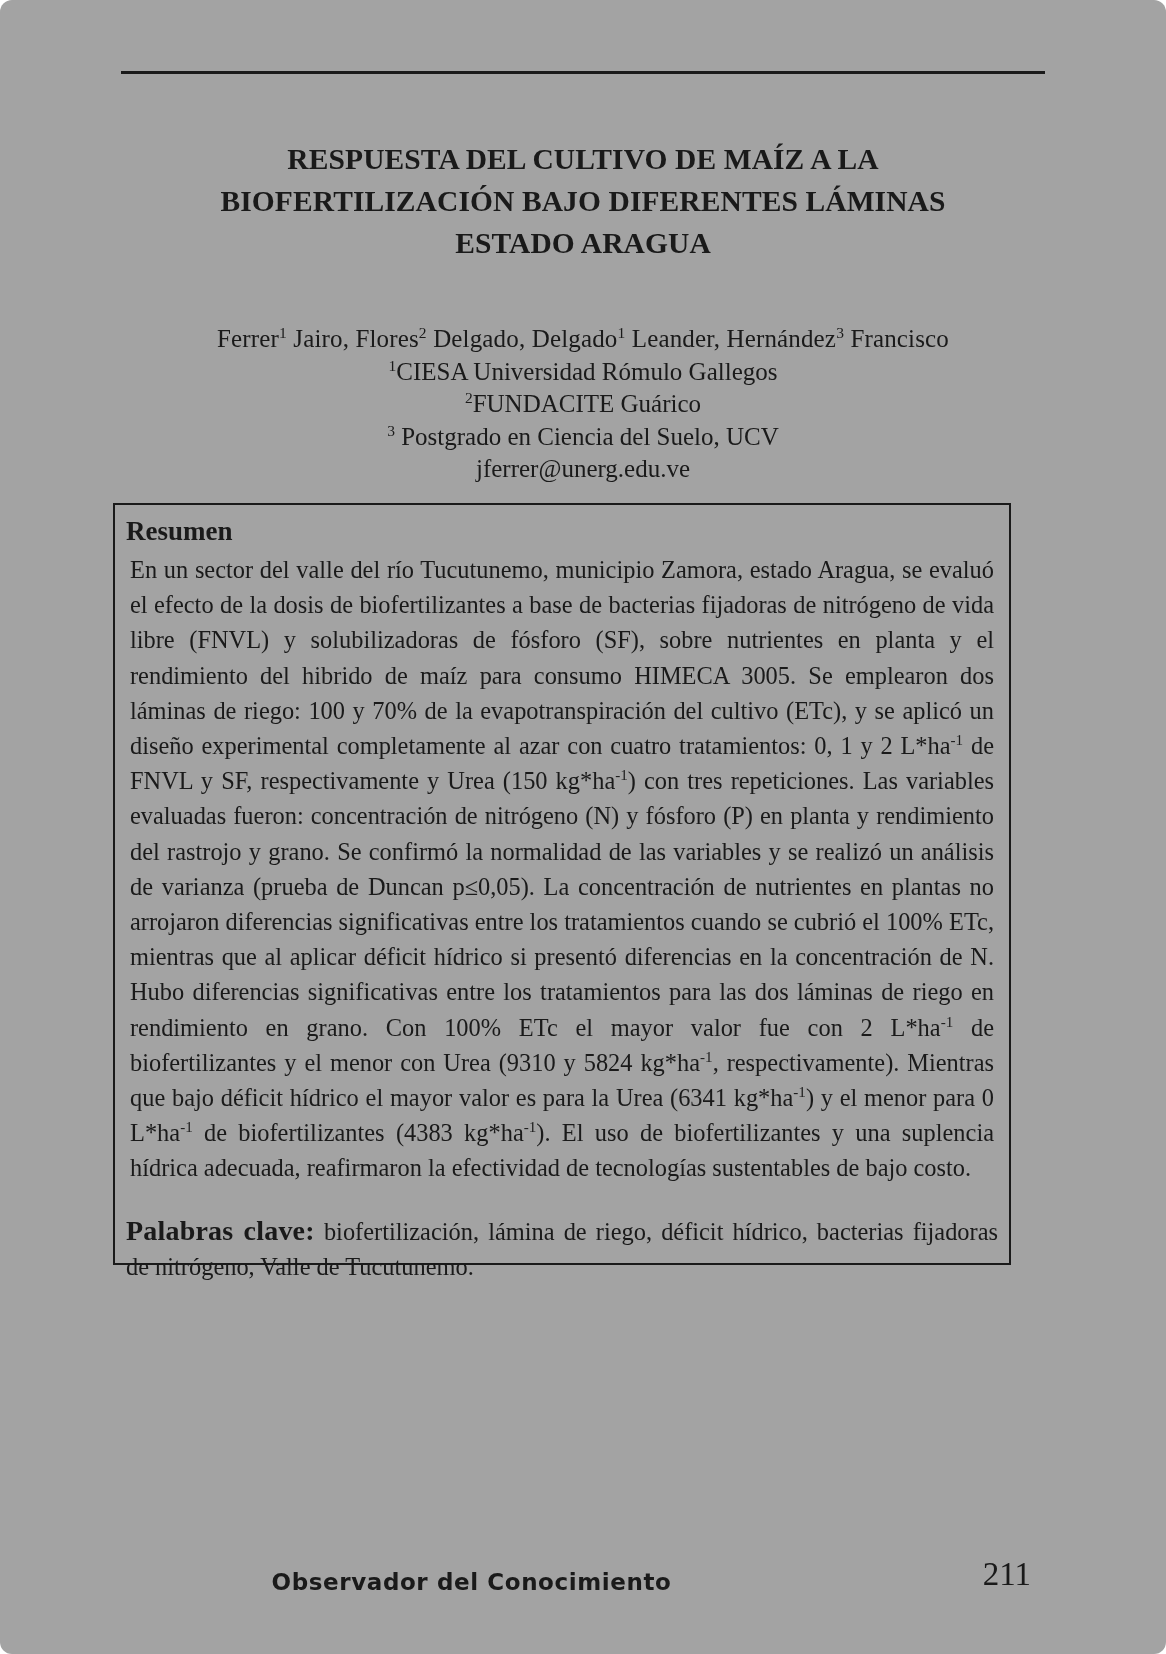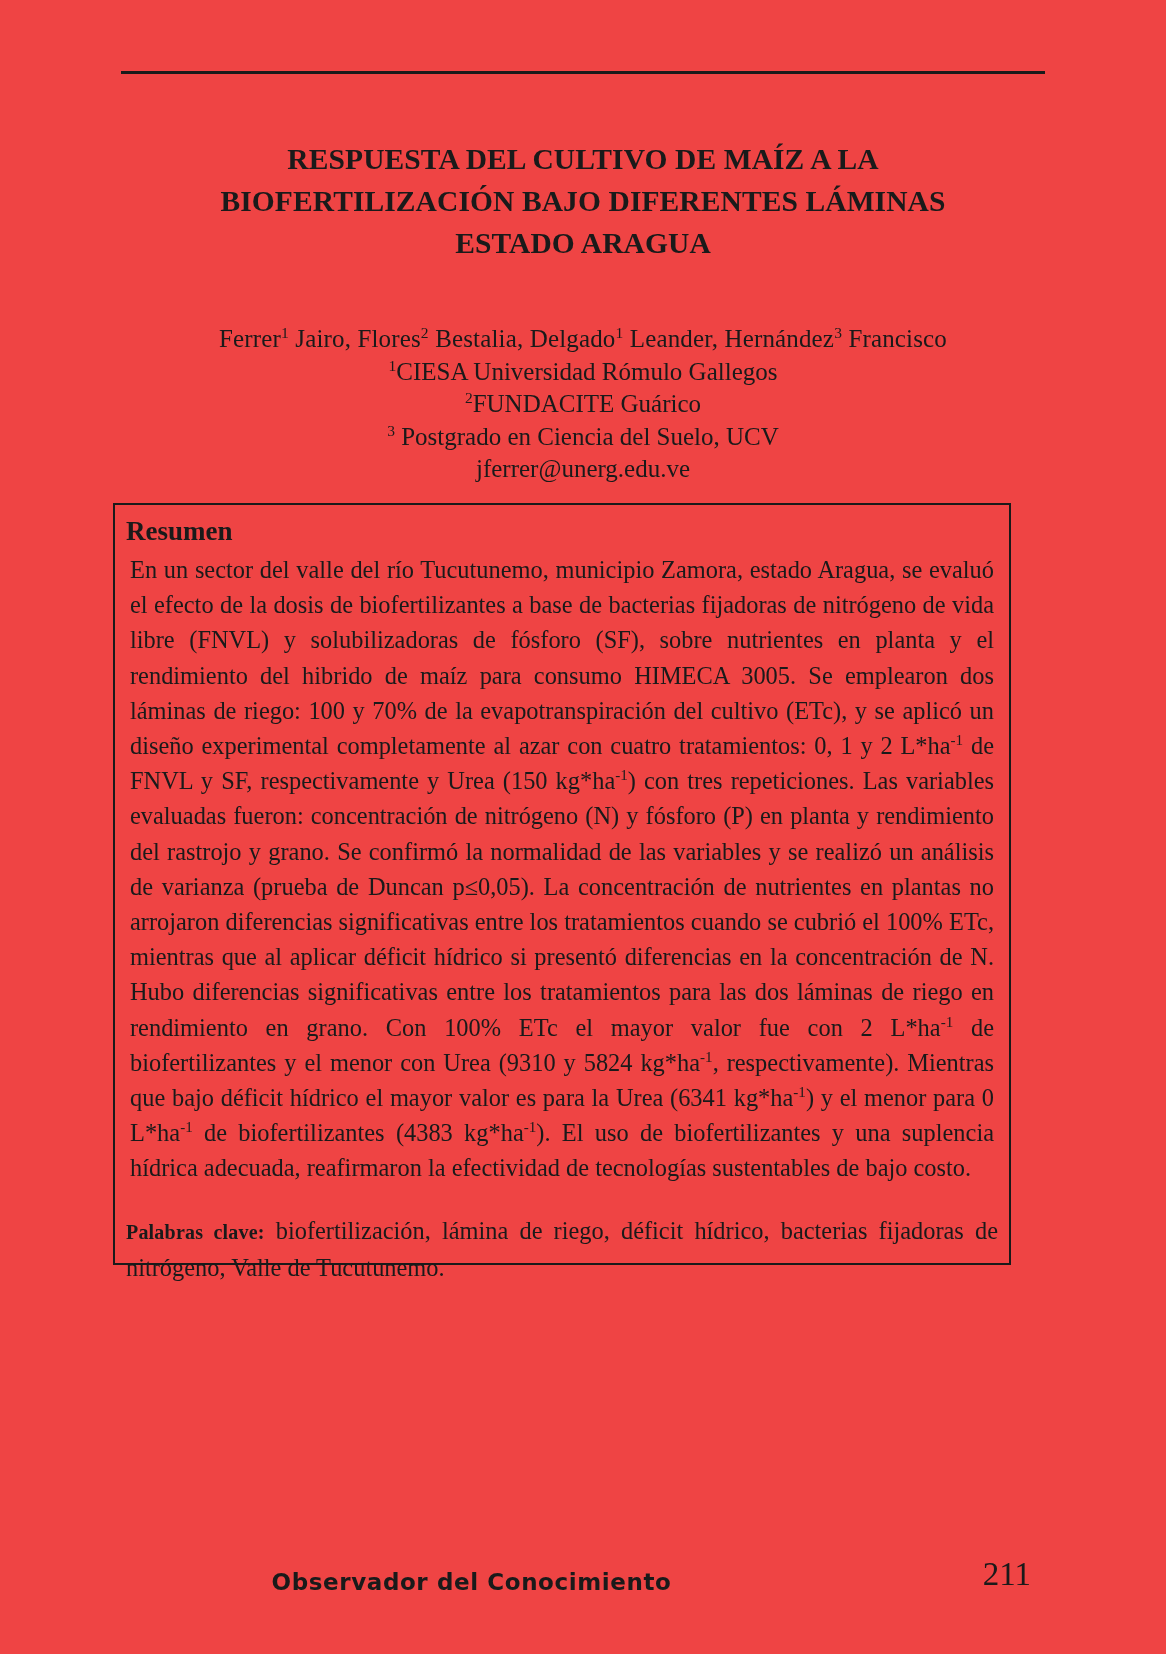--- a/index.html
+++ b/index.html
@@ -4,25 +4,26 @@
 <style>
   html, body {
     margin: 0;
     padding: 0;
     background: #ffffff;
   }
   .page {
     position: relative;
     width: 1166px;
     height: 1654px;
-    background: #ef4444;
+    background: #a3a3a3;
     margin: 0 auto;
     overflow: hidden;
     font-family: "Liberation Serif", "DejaVu Serif", serif;
     color: #1a1a1a;
+    border-radius: 12px;
   }
 
   
   .top-rule {
     position: absolute;
     left: 121px;
     top: 71px;
     width: 924px;
     height: 3px;
     background: #1a1a1a;
@@ -97,21 +98,21 @@
   }
 
   .keywords {
     margin-top: 27px;
     font-size: 24.4px;
     line-height: 35.2px;
     text-align: justify;
   }
   .keywords .kw-label {
     font-weight: bold;
-    font-size: 20px;
+    font-size: 28px;
     letter-spacing: 0.2px;
   }
 
   
   .footer-journal {
     position: absolute;
     left: 0;
     top: 1569px;
     width: 943px;
     text-align: center;
@@ -136,21 +137,21 @@
 
   <div class="top-rule"></div>
 
   <div class="title" id="title-host">
       <div>RESPUESTA DEL CULTIVO DE MAÍZ A LA</div>
       <div>BIOFERTILIZACIÓN BAJO DIFERENTES LÁMINAS</div>
       <div>ESTADO ARAGUA</div>
     </div>
 
   <div class="authors">
-    <div class="line byline" id="byline-host"><span>Ferrer</span><sup>1</sup><span> Jairo, </span><span>Flores</span><sup>2</sup><span> Bestalia, </span><span>Delgado</span><sup>1</sup><span>  Leander, </span><span>Hernández</span><sup>3</sup><span>  Francisco</span></div>
+    <div class="line byline" id="byline-host"><span>Ferrer</span><sup>1</sup><span> Jairo, </span><span>Flores</span><sup>2</sup><span> Delgado, </span><span>Delgado</span><sup>1</sup><span>  Leander, </span><span>Hernández</span><sup>3</sup><span>  Francisco</span></div>
     <div class="line affil" id="affil-0"><sup>1</sup><span>CIESA Universidad Rómulo Gallegos</span></div>
     <div class="line affil" id="affil-1"><sup>2</sup><span>FUNDACITE Guárico</span></div>
     <div class="line affil" id="affil-2"><sup>3</sup><span> Postgrado en Ciencia del Suelo, UCV</span></div>
     <div class="line">jferrer@unerg.edu.ve</div>
   </div>
 
   <div class="abstract-box"></div>
 
   <div class="abstract-inner">
     <div class="resumen-heading">Resumen</div>

